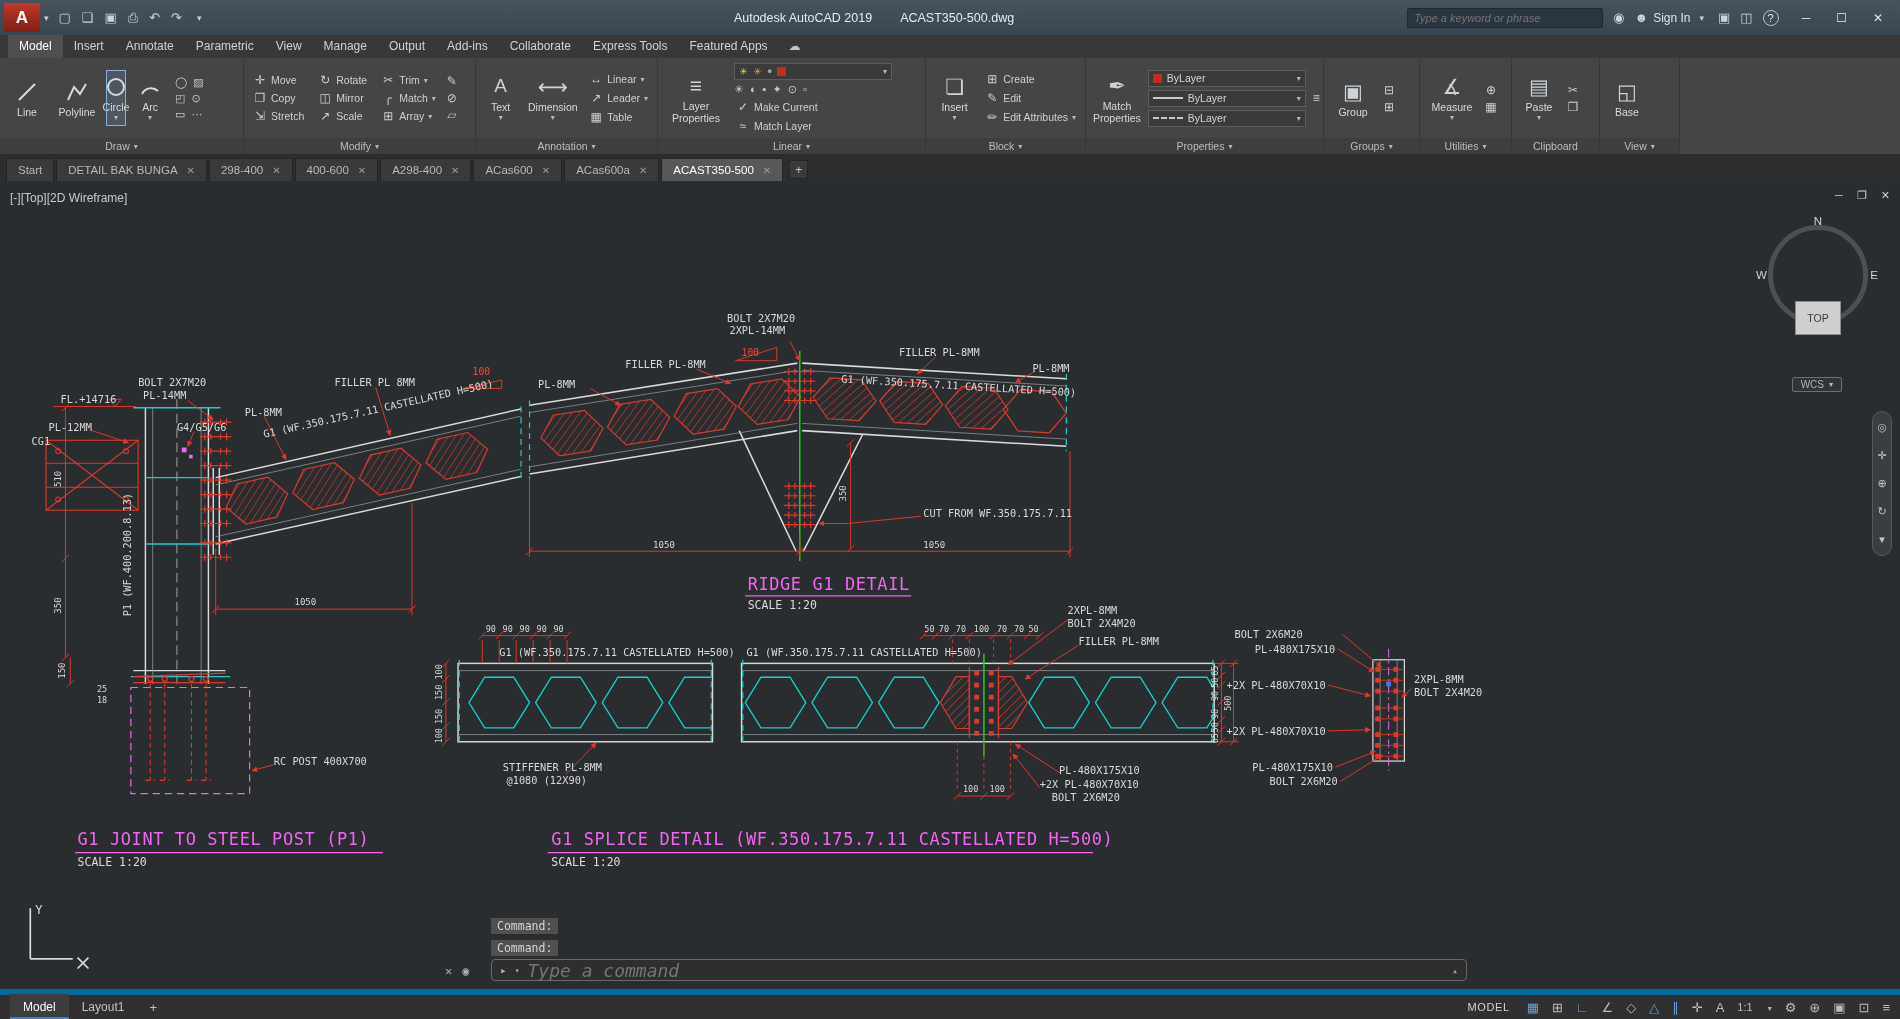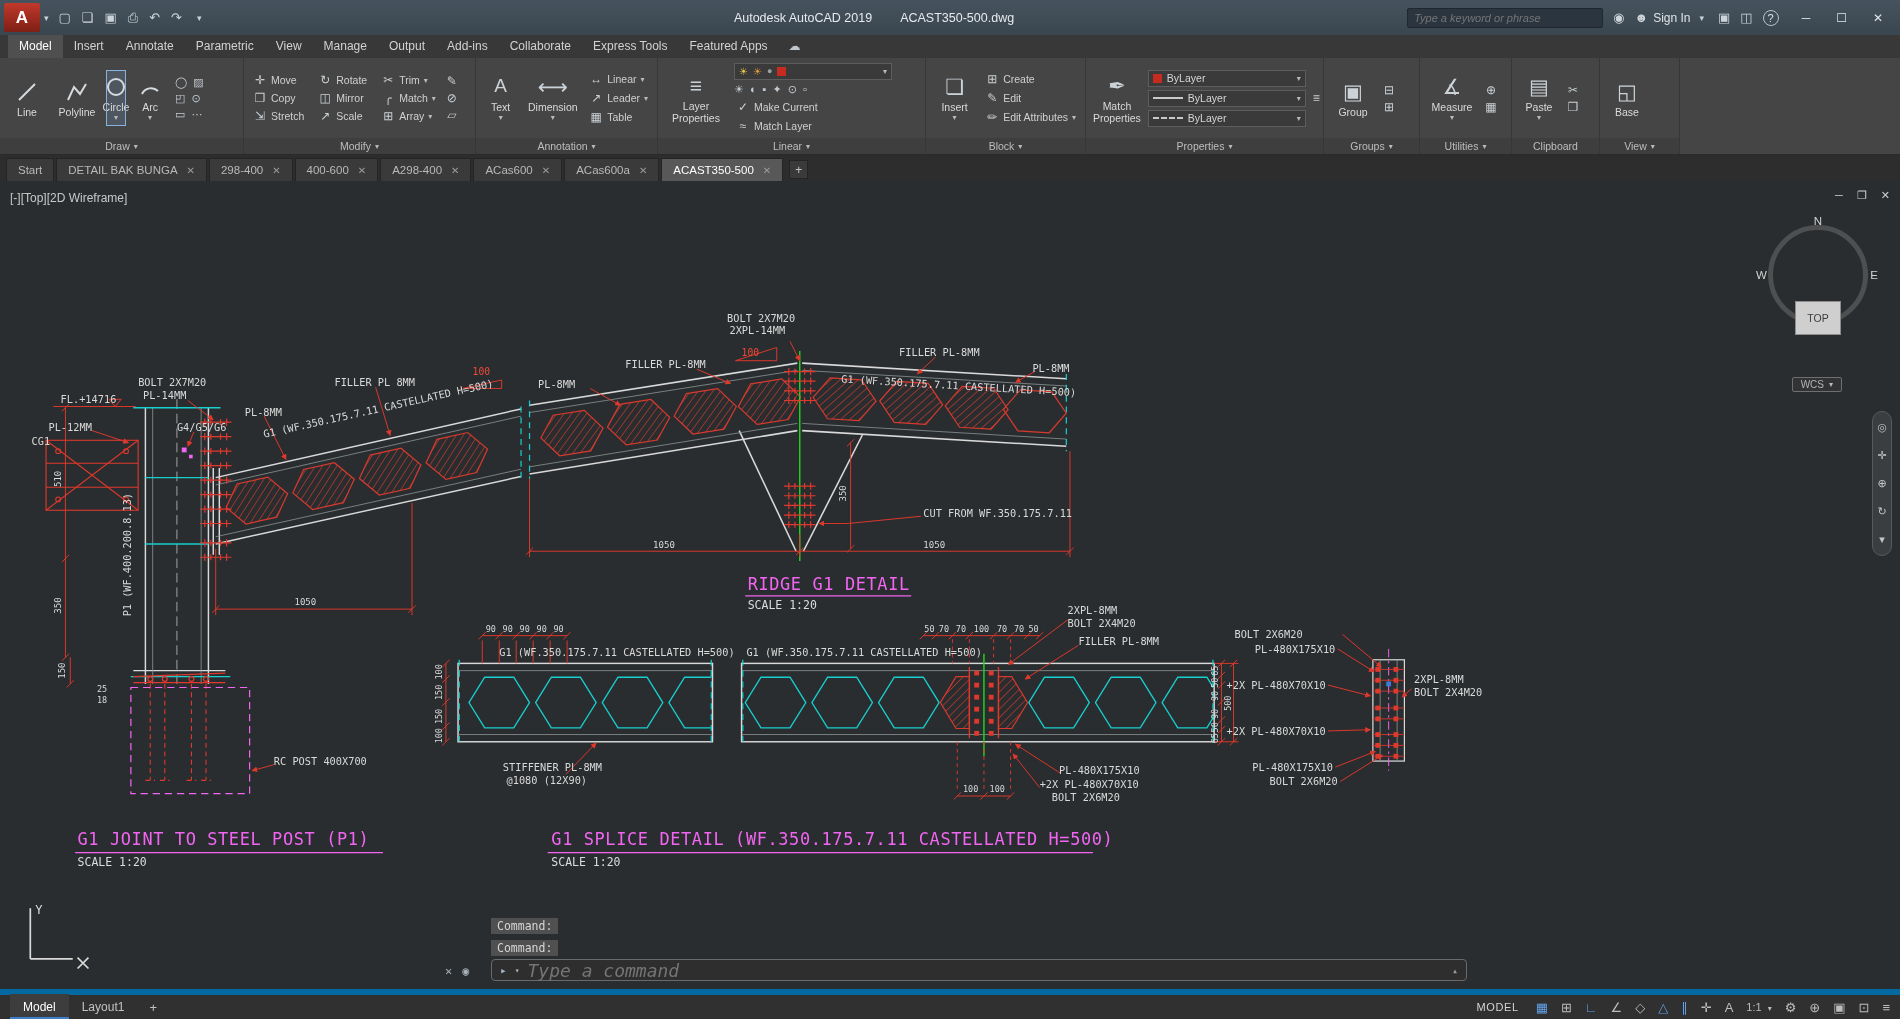--- a/index.html
+++ b/index.html
@@ -128,21 +128,21 @@
   
   .sbar { height:30px; background:#303030; border-top:6px solid #0369a1; display:flex;
           align-items:center; padding:0 10px; flex:0 0 30px; }
   .mtab { padding:6px 13px; font-size:12px; color:#c2c2c2; }
   .mtab.active { color:#fff; background:#3d3d3d; box-shadow:inset 0 -3px 0 #3e7ecb; }
   .mtab-plus { margin-left:6px; color:#c2c2c2; font-size:13px; padding:0 6px; }
   .sbicons { margin-left:auto; display:flex; align-items:center; gap:13px; font-size:13px;
              color:#bdbdbd; }
   .sb-badge { font-size:11px; letter-spacing:.6px; color:#d4d4d4; margin-right:4px; }
   .blue { color:#62a0e8; }
-  .sb-scale { font-size:11px; display:flex; gap:6px; align-items:flex-end; }
+  .sb-scale { font-size:11px; display:flex; gap:15px; align-items:flex-end; }
 </style>
 </head>
 <body>
 
 <div class="app">
 
   <header class="titlebar">
     <div class="logo">A</div>
     <span class="logo-caret">▾</span>
     <div class="qat">

